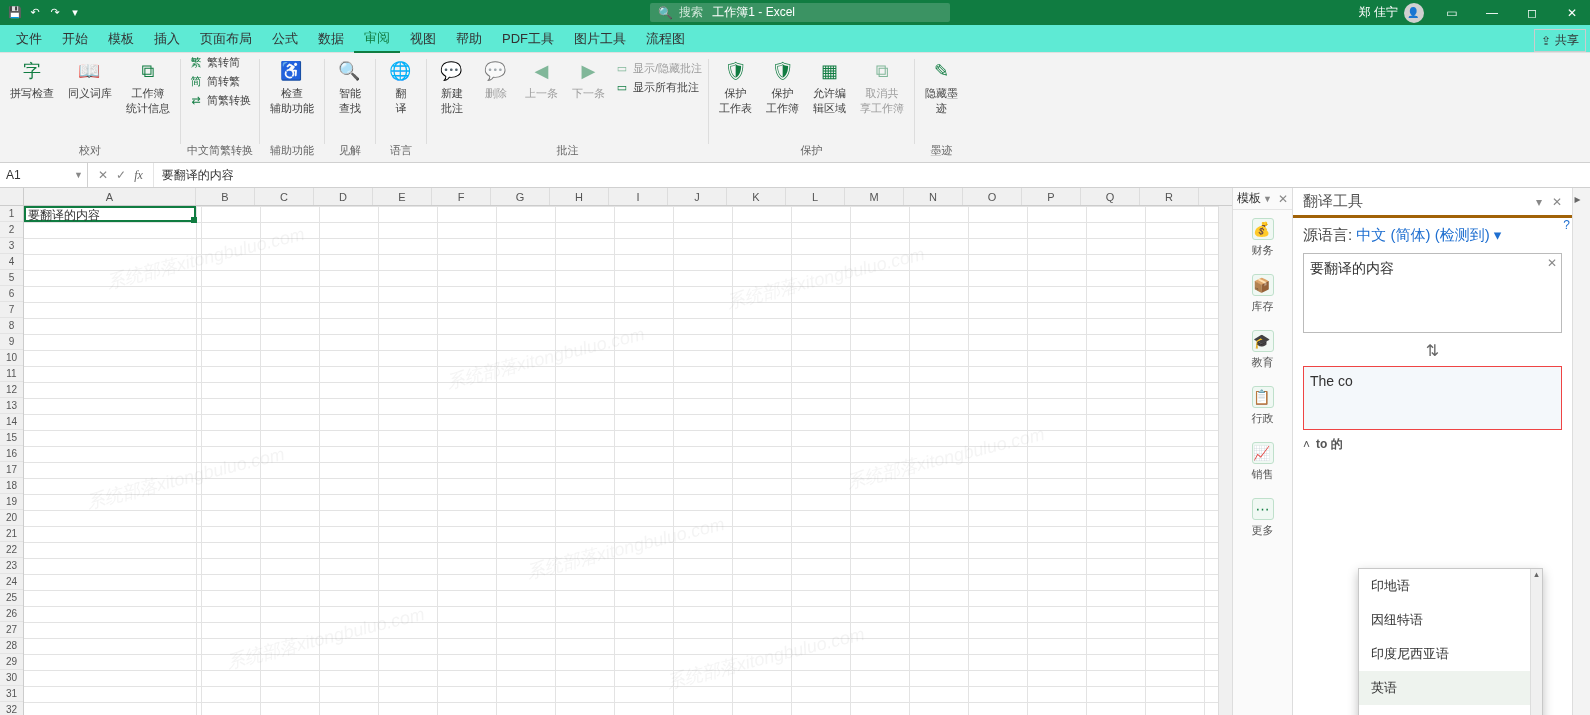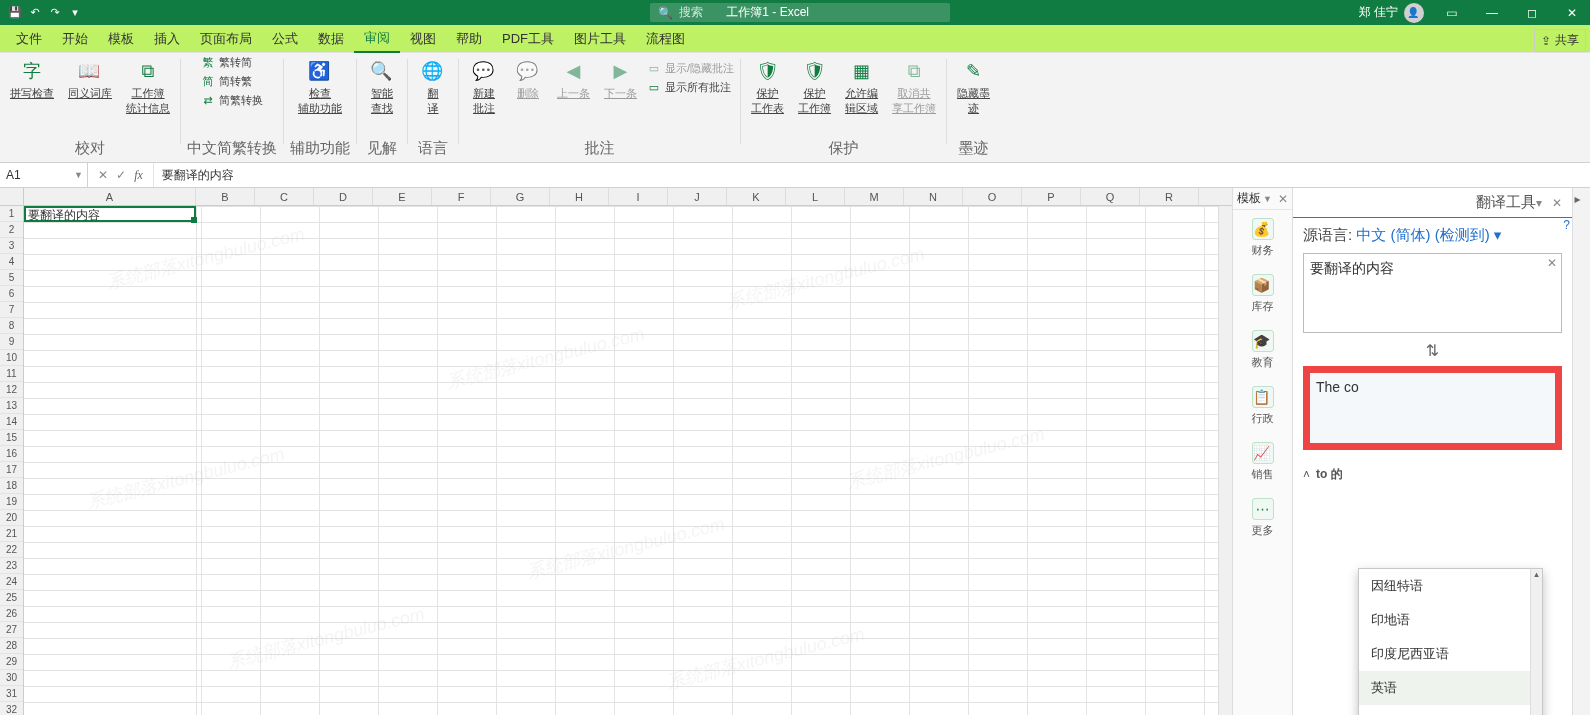--- a/index.html
+++ b/index.html
@@ -2,42 +2,42 @@
 <html><head>
 <meta charset="utf-8">
 <style>
 * { margin: 0; padding: 0; box-sizing: border-box; font-family: "Microsoft YaHei", "Segoe UI", sans-serif; }
 body { width: 1590px; height: 715px; background: #fff; overflow: hidden; position: relative; font-size: 12px; color: #333; }
 
 
 .titlebar { height: 25px; background: #107c41; color: #fff; display: flex; align-items: center; position: relative; }
 .qa { display: flex; gap: 6px; padding-left: 8px; align-items: center; }
 .qa .ic { width: 14px; height: 14px; display: inline-flex; align-items: center; justify-content: center; color: #fff; font-size: 11px; }
-.doc-title { position: absolute; left: 50%; transform: translateX(-100%); font-size: 12px; margin-left: 14px; }
+.doc-title { position: absolute; left: 50%; transform: translateX(-100%); font-size: 12px; }
 .search-bar { position: absolute; left: 650px; top: 3px; width: 300px; height: 19px; background: rgba(255,255,255,.18); border-radius: 2px; display: flex; align-items: center; padding: 0 8px; color: #cfe7d9; font-size: 12px; }
 .title-right { position: absolute; right: 0; display: flex; align-items: center; gap: 4px; }
 .title-right .user { display: flex; align-items: center; gap: 6px; padding-right: 6px; }
 .title-right .avatar { width: 20px; height: 20px; border-radius: 50%; background: #d0d0d0; display: flex; align-items: center; justify-content: center; color: #666; font-size: 10px; }
 .winbtn { width: 36px; height: 25px; display: flex; align-items: center; justify-content: center; color: #fff; font-size: 12px; }
 
 
-.tabsrow { height: 28px; background: #bef264; border-bottom: 1px solid #e0e0e0; display: flex; align-items: center; padding-left: 6px; position: relative; }
+.tabsrow { height: 28px; background: #5eead4; border-bottom: 1px solid #e0e0e0; display: flex; align-items: center; padding-left: 6px; position: relative; }
 .tab { padding: 0 10px; height: 28px; display: flex; align-items: center; font-size: 13px; color: #333; cursor: pointer; }
 .tab.active { border-bottom: 2px solid #107c41; color: #107c41; }
 .share { position: absolute; right: 4px; top: 4px; display: flex; align-items: center; gap: 4px; border:1px solid #ccc; padding:2px 6px; font-size:12px; }
 
 
 .ribbon { height: 110px; background: #f3f3f3; display: flex; border-bottom: 1px solid #d0d0d0; }
 .group { display: flex; flex-direction: column; align-items: center; padding: 2px 6px 0 6px; }
 .group-body { display: flex; align-items: flex-start; gap: 6px; flex: 1; }
-.group-label { font-size: 15px; color: #666; padding: 2px 0 4px; text-align: center; }
+.group-label { font-size: 11px; color: #666; padding: 2px 0 4px; text-align: center; }
 .sep { width: 1px; background: #ddd; margin: 6px 0 18px 0; }
 .rbtn { display: flex; flex-direction: column; align-items: center; gap: 2px; font-size: 11px; color: #444; cursor: pointer; padding: 2px 4px; min-width: 38px; }
 .rbtn .ricon { width: 28px; height: 28px; display: flex; align-items: center; justify-content: center; font-size: 18px; color: #107c41; }
-.rbtn span.line { display: block; line-height: 1.2; text-decoration: underline; }
+.rbtn span.line { display: block; line-height: 1.2; }
 .smallstack { display:flex; flex-direction:column; gap:4px; font-size:11px; color:#444; }
 .smallstack .srow { display:flex; align-items:center; gap:4px; cursor:pointer; }
 .smallstack .srow .sic { width:14px; height:14px; color:#107c41; display:inline-flex; align-items:center; justify-content:center; }
 
 
 .fbar { height: 25px; display: flex; align-items: stretch; border-bottom: 1px solid #d0d0d0; justify-content: center; }
 .namebox { width: 88px; border-right: 1px solid #d0d0d0; display:flex; align-items:center; padding-left:6px; font-size:12px; position:relative; }
 .namebox .dd { position:absolute; right:4px; color:#888; font-size:9px; }
 .fxicons { display:flex; align-items:center; gap:8px; padding:0 10px; color:#888; border-right:1px solid #e5e5e5;}
 .fxicons .fx { font-style:italic; font-family:serif; color:#666; }
@@ -63,29 +63,29 @@
 
 .tmpl-pane { width:60px; border-left:1px solid #ddd; background:#fafafa; display:flex; flex-direction:column; position:relative; }
 .tmpl-head { display:flex; align-items:center; justify-content:center; height:22px; border-bottom:1px solid #e5e5e5; font-size:12px; gap:2px; }
 .tmpl-head .dd { color:#888; font-size:9px;}
 .tmpl-head .x { margin-left:4px; color:#888; cursor:pointer; }
 .tmpl-item { display:flex; flex-direction:column; align-items:center; gap:3px; padding:8px 0; font-size:11px; color:#555; cursor:pointer; }
 .tmpl-item .ticon { width:22px; height:22px; border-radius:3px; display:flex; align-items:center; justify-content:center; color:#107c41; font-size:14px; border:1px solid #bfe0cb; background:#f0f8f3;}
 
 
 .trans-pane { width:280px; border-left:1px solid #ddd; background:#fff; display:flex; flex-direction:column; position:relative; }
-.trans-head { height:30px; display:flex; align-items:center; padding:0 10px; justify-content:flex-end; border-bottom:1px solid #a16207; }
+.trans-head { height:30px; display:flex; align-items:center; padding:0 10px; justify-content:space-between; border-bottom:3px solid #a16207; }
 .trans-head .title { font-size:15px; color:#555; font-weight:500; }
 .trans-head .acts { display:flex; gap:10px; color:#888; }
 .lang-row { padding:8px 10px 4px; font-size:15px; color:#444; }
 .lang-row .lang { color:#1f6fd0; cursor:pointer; }
 .txtbox { margin:4px 10px 6px; border:1px solid #bbb; height:80px; padding:6px; font-size:14px; position:relative; }
 .txtbox .clear { position:absolute; right:4px; top:2px; color:#888; cursor:pointer; font-size:12px; }
 .swap { text-align:center; color:#666; font-size:16px; padding:2px 0; }
-.outbox { margin:4px 10px 10px; border:7px solid #ef4444; background:#f4f8fb; height:84px; padding:6px; font-size:14px; }
+.outbox { margin:4px 10px 0; border:1px solid #ef4444; background:#f4f8fb; height:64px; padding:6px; font-size:14px; }
 .dict { padding:6px 10px; font-size:12px; color:#555; }
 .dict .hd { display:flex; gap:6px; align-items:center; }
 .dict .word { font-weight:bold; }
 .dropdown { position:absolute; left:65px; top:380px; width:185px; background:#fff; border:1px solid #c8c8c8; box-shadow:0 4px 10px rgba(0,0,0,.25); z-index:5; }
 .dropdown .opt { padding:8px 12px; font-size:13px; color:#333; cursor:pointer; }
 .dropdown .opt.sel { background:#eef3ee; }
 .dropdown .sbar { position:absolute; right:0; top:0; width:12px; bottom:0; background:#f0f0f0; border-left:1px solid #ddd;}
 .dropdown .sbar .up, .dropdown .sbar .dn { height:14px; text-align:center; font-size:9px; color:#666; }
 .help { position:absolute; right:2px; top:30px; color:#1f6fd0; font-size:12px; }
 
@@ -432,22 +432,22 @@
     </div>
     <div class="dict">
       <div class="hd">
           <span>˄</span> 
           <span class="word">to 的</span>
         </div>
     </div>
 
     <div class="dropdown">
       <div id="lang-opts">
+          <div class="opt">印地语</div>
           <div class="opt">因纽特语</div>
-          <div class="opt">印地语</div>
           <div class="opt">印度尼西亚语</div>
           <div class="opt sel">英语</div>
           <div class="opt">尤卡特克玛雅语</div>
         </div>
       <div class="sbar">
         <div class="up">▴</div>
 
       </div>
     </div>
 

